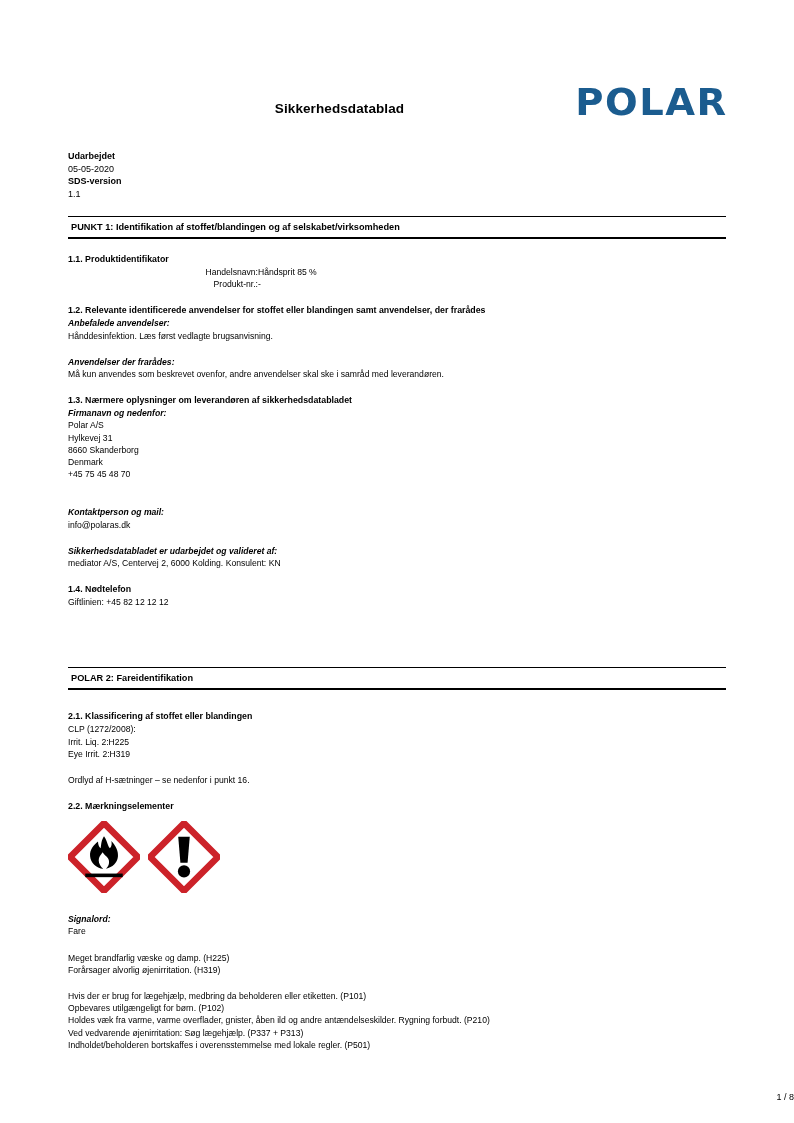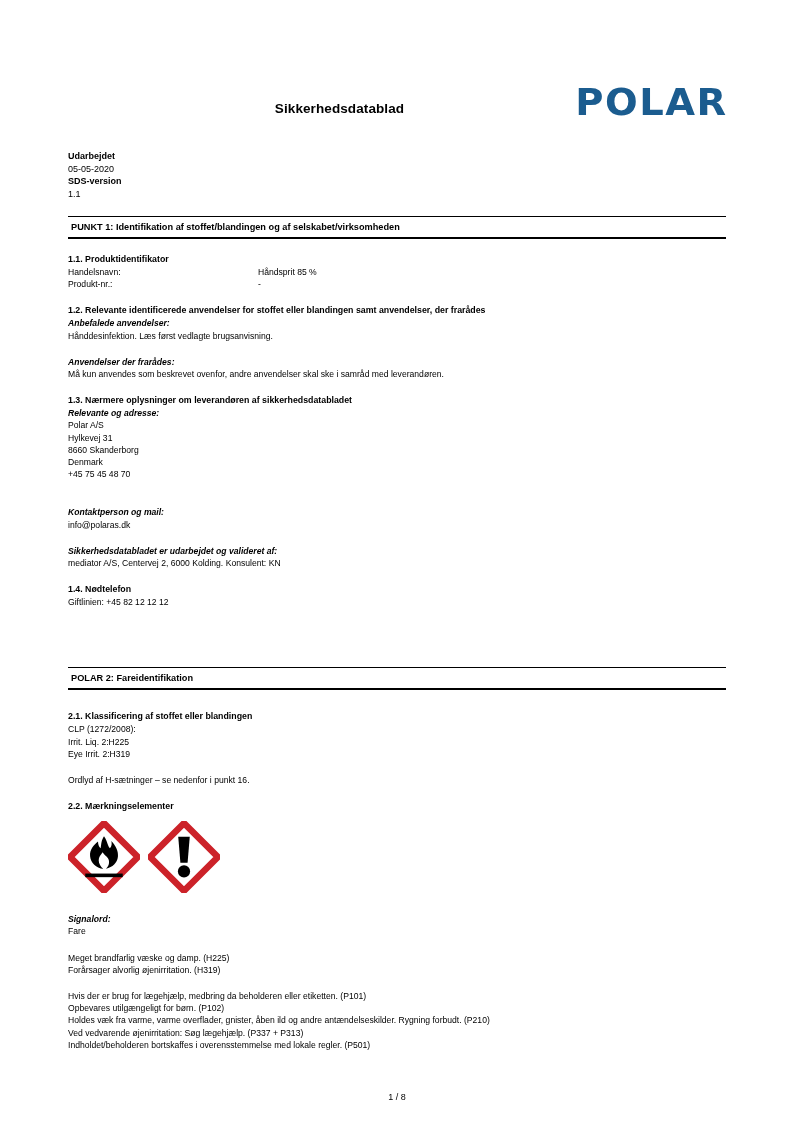--- a/index.html
+++ b/index.html
@@ -99,21 +99,21 @@
   }
   .ital-head {
     font-style: italic;
     font-weight: bold;
     font-size: 8.6px;
     line-height: 12.2px;
   }
   .row2 {
     display: flex;
   }
-  .row2 .c1 { width: 190px; }
+  .row2 .c1 { width: 190px; text-align: right; }
   .row2 .c2 { flex: 1; }
   .sp-9  { height: 9px; }
   .sp-14 { height: 14px; }
   .sp-20 { height: 20px; }
   .sp-26 { height: 26px; }
   .sp-34 { height: 34px; }
 
   
   .pictos {
     display: flex;
@@ -125,21 +125,21 @@
     height: 72px;
     display: block;
   }
 
   
   .footer {
     position: absolute;
     left: 0;
     right: 0;
     bottom: 38px;
-    text-align: center;
+    text-align: right;
     font-size: 9px;
   }
 </style>
 </head>
 <body>
 
 <div class="page">
   <div class="content">
 
     <div class="doc-header">
@@ -179,21 +179,21 @@
     <div class="block">Hånddesinfektion. Læs først vedlagte brugsanvisning.</div>
 
     <div class="sp-14"></div>
 
     <div class="ital-head">Anvendelser der frarådes:</div>
     <div class="block">Må kun anvendes som beskrevet ovenfor, andre anvendelser skal ske i samråd med leverandøren.</div>
 
     <div class="sp-14"></div>
 
     <div class="sub-head">1.3. Nærmere oplysninger om leverandøren af sikkerhedsdatabladet</div>
-    <div class="ital-head">Relevante og adresse:</div>
+    <div class="ital-head">Firmanavn og nedenfor:</div>
     <div class="block">
       <div>Polar A/S</div>
       <div>Hylkevej 31</div>
       <div>8660 Skanderborg</div>
       <div>Denmark</div>
       <div>+45 75 45 48 70</div>
     </div>
 
     <div class="sp-26"></div>
 

